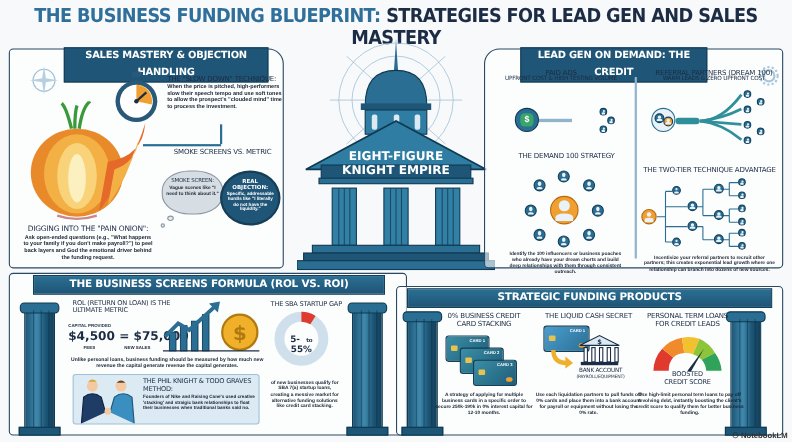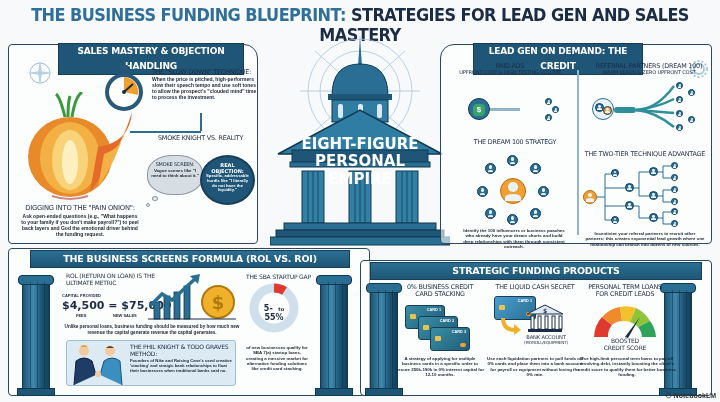--- a/index.html
+++ b/index.html
@@ -63,21 +63,21 @@
   <path d="M32 104 Q50 110 68 104" stroke="#c88" stroke-width="2" fill="none"></path>
 </svg>
 <div class="abs c" style="left:20px;top:205px;width:120px">
   <div class="h" style="font-size:6.8px">DIGGING INTO THE "PAIN ONION":</div>
   <div class="p">Ask open-ended questions (e.g., "What happens to your family if you don't make payroll?") to peel back layers and God the emotional driver behind the funding request.</div>
 </div>
 
 <div class="line" style="left:200px;top:113px;width:1.5px;height:18px"></div>
 <div class="line" style="left:130px;top:131px;width:71px;height:1.5px"></div>
 
-<div class="h abs" style="left:158px;top:135px">SMOKE KNIGHT VS. REALITY</div>
+<div class="h abs" style="left:158px;top:135px">SMOKE SCREENS VS. METRIC</div>
 
 <div class="abs c" style="left:147px;top:155px;width:56px;height:40px;background:#d6dde3;border-radius:45%;border:1.5px solid #8c98a4;padding:6px 3px 0">
   <div class="h" style="font-size:5px">SMOKE SCREEN:</div>
   <div class="p" style="font-size:4.4px">Vague scenes like "I need to think about it."</div>
 </div>
 <div class="abs" style="left:152px;top:196px;width:6px;height:5px;border-radius:50%;border:1px solid #8c98a4;background:#e7ecf0"></div>
 <div class="abs" style="left:146px;top:203px;width:4px;height:4px;border-radius:50%;border:1px solid #8c98a4;background:#e7ecf0"></div>
 
 <div class="abs c" style="left:200px;top:155px;width:55px;height:50px;background:#1f5576;border-radius:50%;border:2px solid #163e57;padding:6px 3px 0;color:#fff">
   <div style="font-family:'DejaVu Sans',sans-serif;font-weight:bold;font-size:5px;line-height:1.1">REAL OBJECTION:</div>
@@ -116,23 +116,23 @@
       <line x1="90" y1="135" x2="90" y2="187"></line>
       <line x1="95" y1="135" x2="95" y2="187"></line>
     <line x1="132" y1="135" x2="132" y2="187"></line>
       <line x1="137" y1="135" x2="137" y2="187"></line>
       <line x1="142" y1="135" x2="142" y2="187"></line>
   </g>
   <rect x="14" y="187" width="152" height="7" fill="#2a6f93" stroke="#0f3a52"></rect>
   <rect x="6" y="194" width="168" height="7" fill="#1f5576" stroke="#0f3a52"></rect>
   <rect x="0" y="201" width="180" height="8" fill="#2a6f93" stroke="#0f3a52"></rect>
 </svg>
-<div class="abs c" style="left:300px;top:136px;width:120px;color:#fff;font-family:'DejaVu Sans',sans-serif;font-weight:bold;font-size:15px;line-height:1.15">
+<div class="abs c" style="left:300px;top:136px;width:120px;color:#fff;font-family:'DejaVu Sans',sans-serif;font-weight:bold;font-size:11px;line-height:1.15">
   <div>EIGHT-FIGURE</div>
-  <div>PERSONAL EMPIRE</div>
+  <div>KNIGHT EMPIRE</div>
 </div>
 
 <div class="frame" style="left:440px;top:44px;width:272px;height:200px;border-radius:14px 4px 4px 4px"></div>
 <div class="banner" style="left:473px;top:43px;width:170px">LEAD GEN ON DEMAND: THE CREDIT</div>
 <svg class="abs" style="left:690px;top:60px" width="18" height="18" viewBox="0 0 18 18">
   <circle cx="9" cy="9" r="5" fill="none" stroke="#a9c6da" stroke-width="2"></circle>
     <circle cx="9" cy="9" r="8" fill="none" stroke="#a9c6da" stroke-dasharray="2 2" stroke-width="2"></circle>
 </svg>
 
 <div class="abs c" style="left:455px;top:63px;width:110px">
@@ -165,21 +165,21 @@
 <div class="avatar" style="left:688px;top:116px;width:7px;height:7px"></div>
 <svg class="abs" style="left:636px;top:80px" width="40" height="55" viewBox="0 0 40 55">
   <g stroke="#2f8f9a" stroke-width="2.5" fill="none">
       <path d="M0 30 Q20 30 38 6"></path>
       <path d="M0 30 Q20 28 38 19"></path>
       <path d="M0 30 L38 33"></path>
       <path d="M0 30 Q20 32 38 47"></path>
     </g>
 </svg>
 
-<div class="h abs c" style="left:465px;top:139px;width:100px">THE DREAM 100 STRATEGY</div>
+<div class="h abs c" style="left:465px;top:139px;width:100px">THE DEMAND 100 STRATEGY</div>
 <div class="avatar" style="left:500px;top:178px;width:26px;height:26px;background:#f0a030;border-color:#b66a10"></div>
 <div class="avatar" style="left:507px;top:155px;width:11px;height:11px"></div>
 <div class="avatar" style="left:485px;top:163px;width:11px;height:11px"></div>
 <div class="avatar" style="left:530px;top:163px;width:11px;height:11px"></div>
 <div class="avatar" style="left:477px;top:186px;width:11px;height:11px"></div>
 <div class="avatar" style="left:538px;top:186px;width:11px;height:11px"></div>
 <div class="avatar" style="left:485px;top:208px;width:11px;height:11px"></div>
 <div class="avatar" style="left:530px;top:208px;width:11px;height:11px"></div>
 <div class="avatar" style="left:507px;top:214px;width:11px;height:11px"></div>
 <div class="p abs c" style="left:462px;top:228px;width:104px;font-size:4.4px">Identify the 100 influencers or business poaches who already have your dream chorts and build deep relationships with them through consistent outreach.</div>

